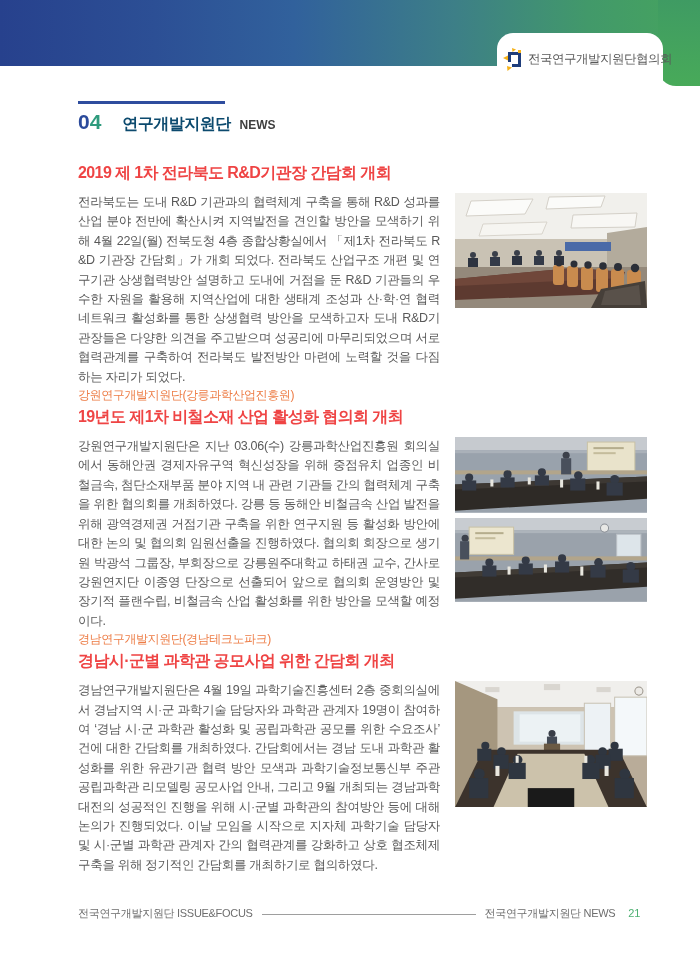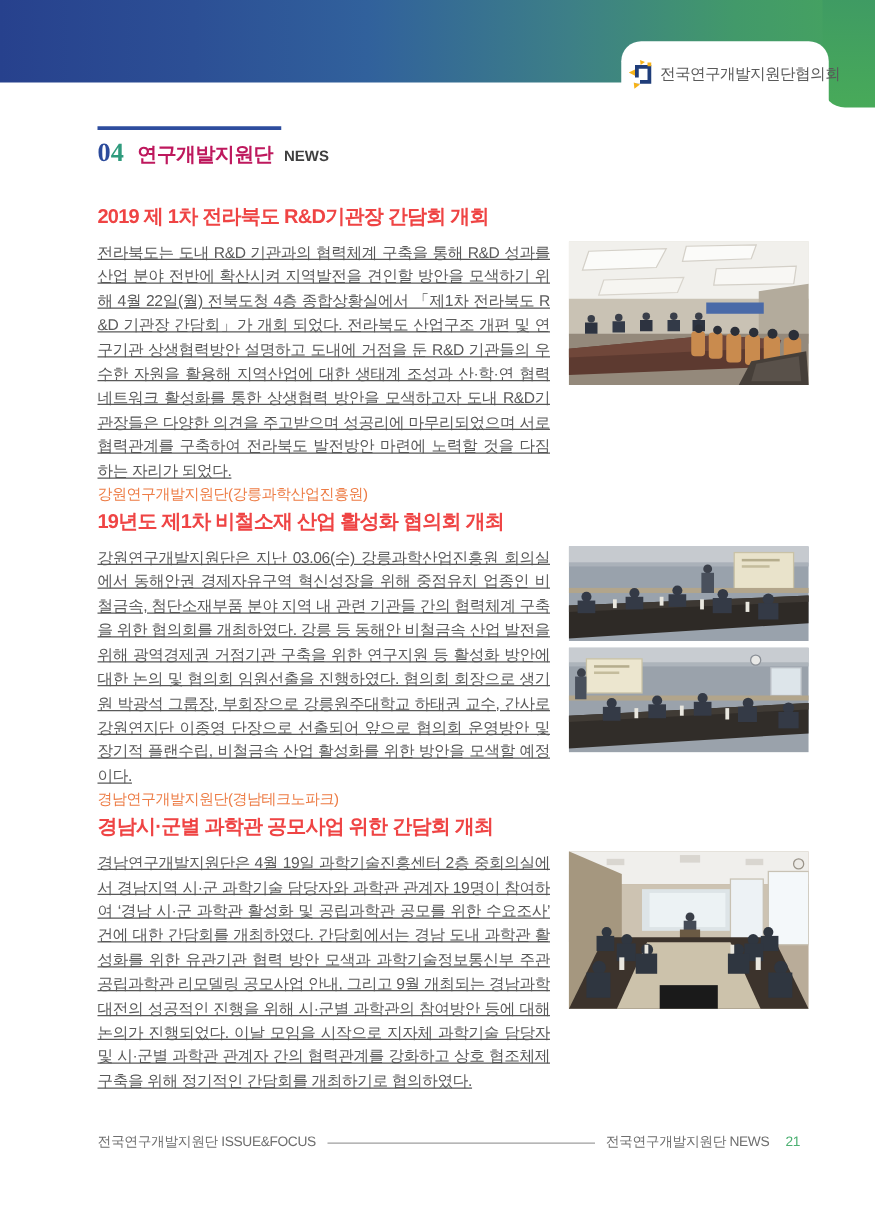--- a/index.html
+++ b/index.html
@@ -16,34 +16,34 @@
   .logo-tab{position:absolute;top:33px;left:497px;width:166px;height:53px;background:#ffffff;
     border-top-left-radius:16px;border-top-right-radius:16px;
     display:flex;align-items:center;padding-left:6px;box-sizing:border-box;}
   .logo-tab .logo-icon{width:22px;height:24px;flex:none;margin-right:3px;}
   .logo-text{font-size:12.5px;color:#595959;letter-spacing:-0.5px;white-space:nowrap;}
 
   
   .main{position:absolute;top:86px;left:0;width:700px;padding:0 53px 0 78px;box-sizing:border-box;}
   .section-rule{width:147px;height:3px;background:#2e4d9e;margin-top:15px;}
   .section-heading{margin:7px 0 0 0;font-size:21px;line-height:22px;}
-  .sec-num{font-weight:bold;font-family:Liberation Serif, serif;}
+  .sec-num{font-weight:bold;}
   .sec-num .n0{color:#2b4a9b;}
   .sec-num .n4{color:#2f9b7d;}
-  .sec-label{font-size:16px;color:#be185d;margin-left:5px;letter-spacing:-0.5px;}
+  .sec-label{font-size:16px;color:#0c4a6e;margin-left:15px;letter-spacing:-0.5px;}
   .sec-label-em{font-size:12px;color:#3f3f3f;font-weight:bold;margin-left:3px;}
 
   
   .article{}
   .article.first{margin-top:27px;}
   .article-category{font-size:12px;color:#ed7c45;letter-spacing:-0.4px;}
   .article-title{margin:3px 0 0 0;font-size:16px;font-weight:bold;color:#ef4444;letter-spacing:-0.6px;}
   .article-row{display:flex;gap:15px;margin-top:9px;}
   .article-body{flex:none;width:362px;margin:0;font-size:12.5px;line-height:19.4px;color:#595959;
-    text-align:justify;letter-spacing:-0.3px;word-break:break-all;text-decoration:underline;}
+    text-align:justify;letter-spacing:-0.3px;word-break:break-all;}
   .article-figure{flex:none;width:192px;margin:0;display:flex;flex-direction:column;gap:5px;}
   .article-figure svg{display:block;width:100%;}
   .photo{border:0;}
 
   
   .footer{position:absolute;top:906px;left:78px;right:60px;display:flex;align-items:center;gap:9px;
     font-size:11px;color:#6e6e6e;letter-spacing:-0.3px;}
   .footer-line{flex:1;height:0;border-top:1px solid #9e9e9e;margin-top:1px;}
   .footer-page{color:#4db072;margin-left:13px;}
   .footer-right{white-space:nowrap;}

